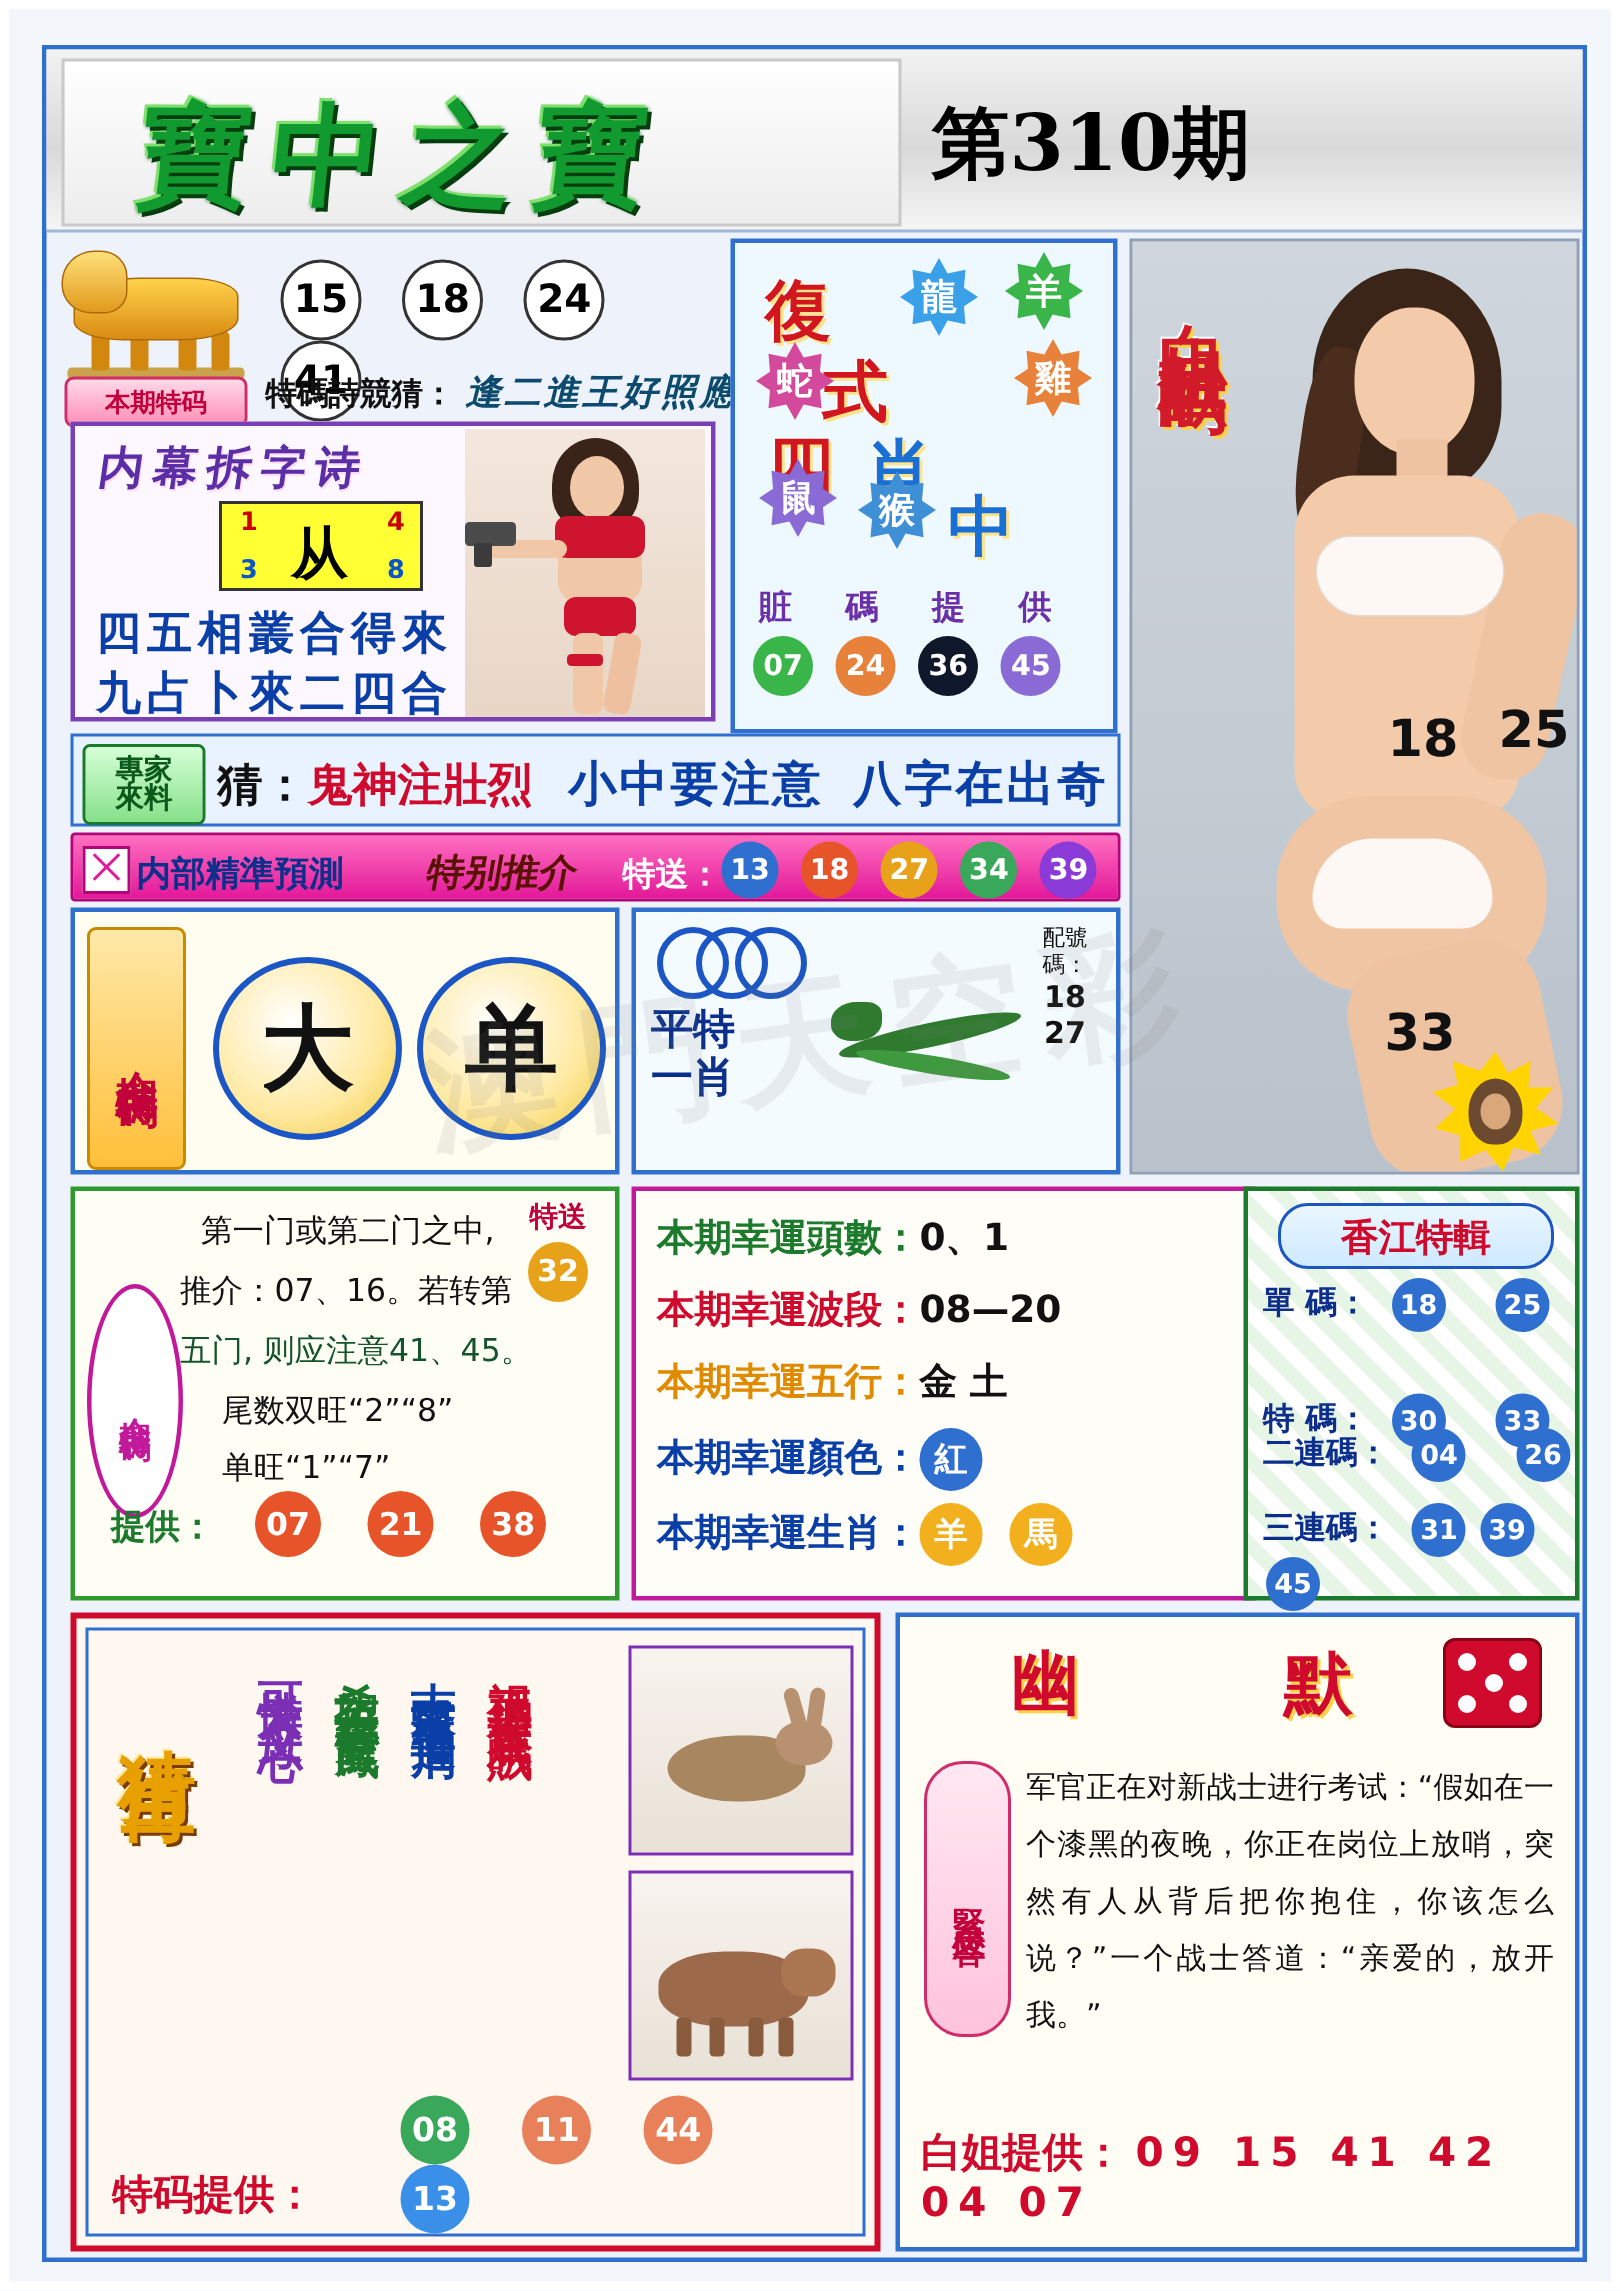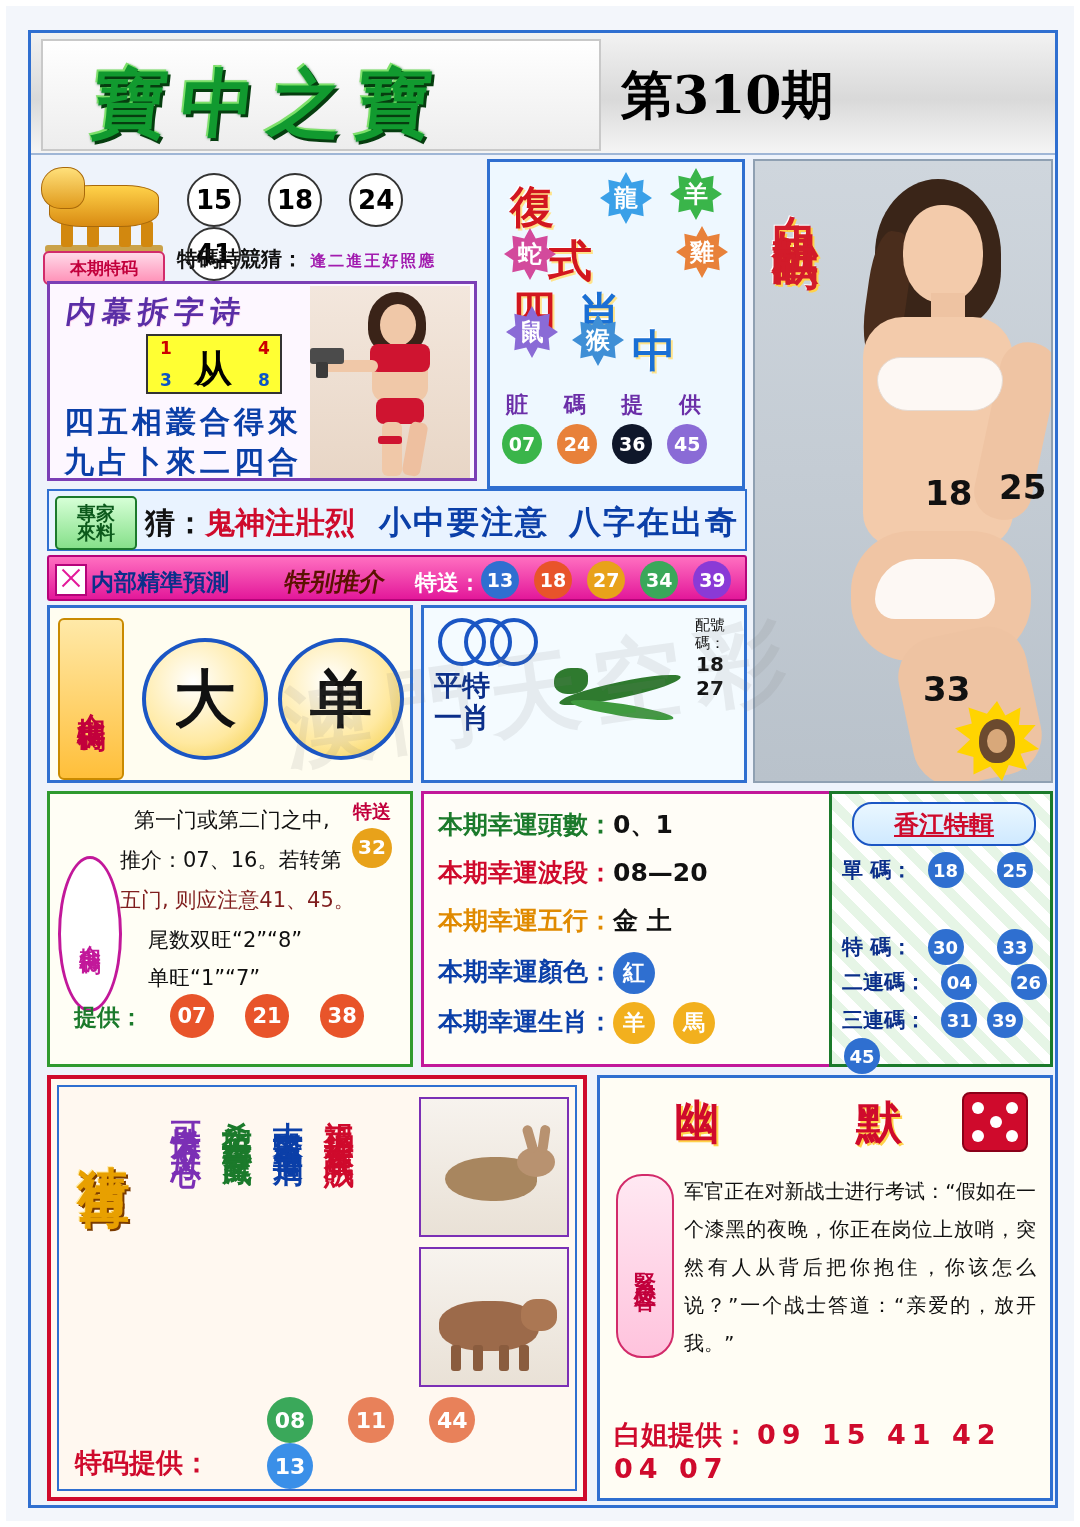--- a/index.html
+++ b/index.html
@@ -85,21 +85,21 @@
     border:2px solid #d22b6a;border-radius:6px;
     display:flex;align-items:center;justify-content:center;
     color:#c2003c;font-weight:bold;font-size:17px;
   }
   .top-balls{position:absolute;left:150px;top:14px;}
   .top-balls .ball{width:50px;height:50px;font-size:26px;margin-right:22px;}
   .poem-line{
     position:absolute;left:140px;top:86px;width:560px;
     font-size:21px;color:#111;font-weight:bold;
   }
-  .poem-line .red{color:#a21caf;font-size:16px;letter-spacing:2px;}
+  .poem-line .red{color:#0c4a6e;font-size:24px;letter-spacing:2px;font-style:italic;}
 
   
   .panel-chaizi{
     position:absolute;left:16px;top:248px;width:430px;height:200px;
     background:#fdf7ff;border:3px solid #7b3fb5;box-sizing:border-box;
   }
   .chaizi-title{
     position:absolute;left:16px;top:8px;font-size:30px;font-weight:bold;
     color:#5a2ea6;letter-spacing:6px;
     font-family:"DejaVu Serif","Liberation Serif",serif;
@@ -299,21 +299,21 @@
     background:#fffef5;border:3px solid #2f9a2f;box-sizing:border-box;
   }
   .ml-oval{
     position:absolute;left:8px;top:62px;width:58px;height:150px;border-radius:50%;
     background:#fff;border:3px solid #c2189a;
     display:flex;align-items:center;justify-content:center;
     writing-mode:vertical-rl;font-size:21px;font-weight:bold;color:#c2189a;letter-spacing:3px;
   }
   .ml-t1{position:absolute;left:84px;top:12px;font-size:21px;color:#111;}
   .ml-t2{position:absolute;left:70px;top:52px;font-size:21px;color:#111;}
-  .ml-t3{position:absolute;left:70px;top:92px;font-size:21px;color:#7f1d1d;}
+  .ml-t3{position:absolute;left:70px;top:92px;font-size:21px;color:#14532d;}
   .ml-t4{position:absolute;left:98px;top:132px;font-size:21px;color:#111;}
   .ml-t5{position:absolute;left:98px;top:170px;font-size:21px;color:#111;}
   .ml-send{
     position:absolute;right:10px;top:8px;width:56px;text-align:center;
     font-size:19px;font-weight:bold;color:#c2003c;line-height:1.05;
   }
   .ml-send .ball{width:40px;height:40px;font-size:20px;margin-top:6px;}
   .ml-prov{position:absolute;left:24px;top:208px;font-size:23px;font-weight:bold;color:#1b7a2b;}
   .ml-balls{position:absolute;left:120px;top:200px;}
   .ml-balls .ball{width:44px;height:44px;font-size:21px;margin-right:26px;}
@@ -340,21 +340,20 @@
       repeating-linear-gradient(45deg,#e6f5e6 0 10px,#ffffff 10px 20px);
     border:3px solid #1b7a2b;box-sizing:border-box;
   }
   .mr-title{
     position:absolute;left:20px;top:8px;width:180px;height:40px;
     background:linear-gradient(180deg,#eaf7ff,#cfe9ff);
     border:2px solid #1b56c4;border-radius:20px;
     display:flex;align-items:center;justify-content:center;
     font-size:25px;font-weight:bold;color:#cf0a2c;
     font-family:"DejaVu Serif","Liberation Serif",serif;
-    text-decoration:underline;
   }
   .mr-row{position:absolute;left:10px;font-size:21px;font-weight:bold;color:#0b2f8a;}
   .mr-row .ball{width:36px;height:36px;font-size:18px;margin-left:8px;}
   .mrr1{top:58px;}
   .mrr2{top:108px;margin-top:27px;}
   .mrr3{top:158px;}
   .mrr4{top:208px;}
 
   
   .bl{
@@ -637,21 +636,21 @@
       <span class="ball" style="background:#2f6fd0;">18</span>
       <span class="ball" style="background:#2f6fd0;margin-left:26px;">25</span>
     </div>
     <div class="mr-row mrr2">
       <span>特 碼：</span>
       <span class="ball" style="background:#2f6fd0;">30</span>
       <span class="ball" style="background:#2f6fd0;margin-left:26px;">33</span>
     </div>
     <div class="mr-row mrr3">
       <span>二連碼：</span>
-      <span class="ball" style="background:#2f6fd0;margin-top:12px;">04</span>
+      <span class="ball" style="background:#2f6fd0;">04</span>
       <span class="ball" style="background:#2f6fd0;margin-left:26px;">26</span>
     </div>
     <div class="mr-row mrr4">
       <span>三連碼：</span>
       <span class="ball" style="background:#2f6fd0;">31</span>
       <span class="ball" style="background:#2f6fd0;margin-left:2px;">39</span>
       <span class="ball" style="background:#2f6fd0;margin-left:2px;">45</span>
     </div>
   </div>
 

